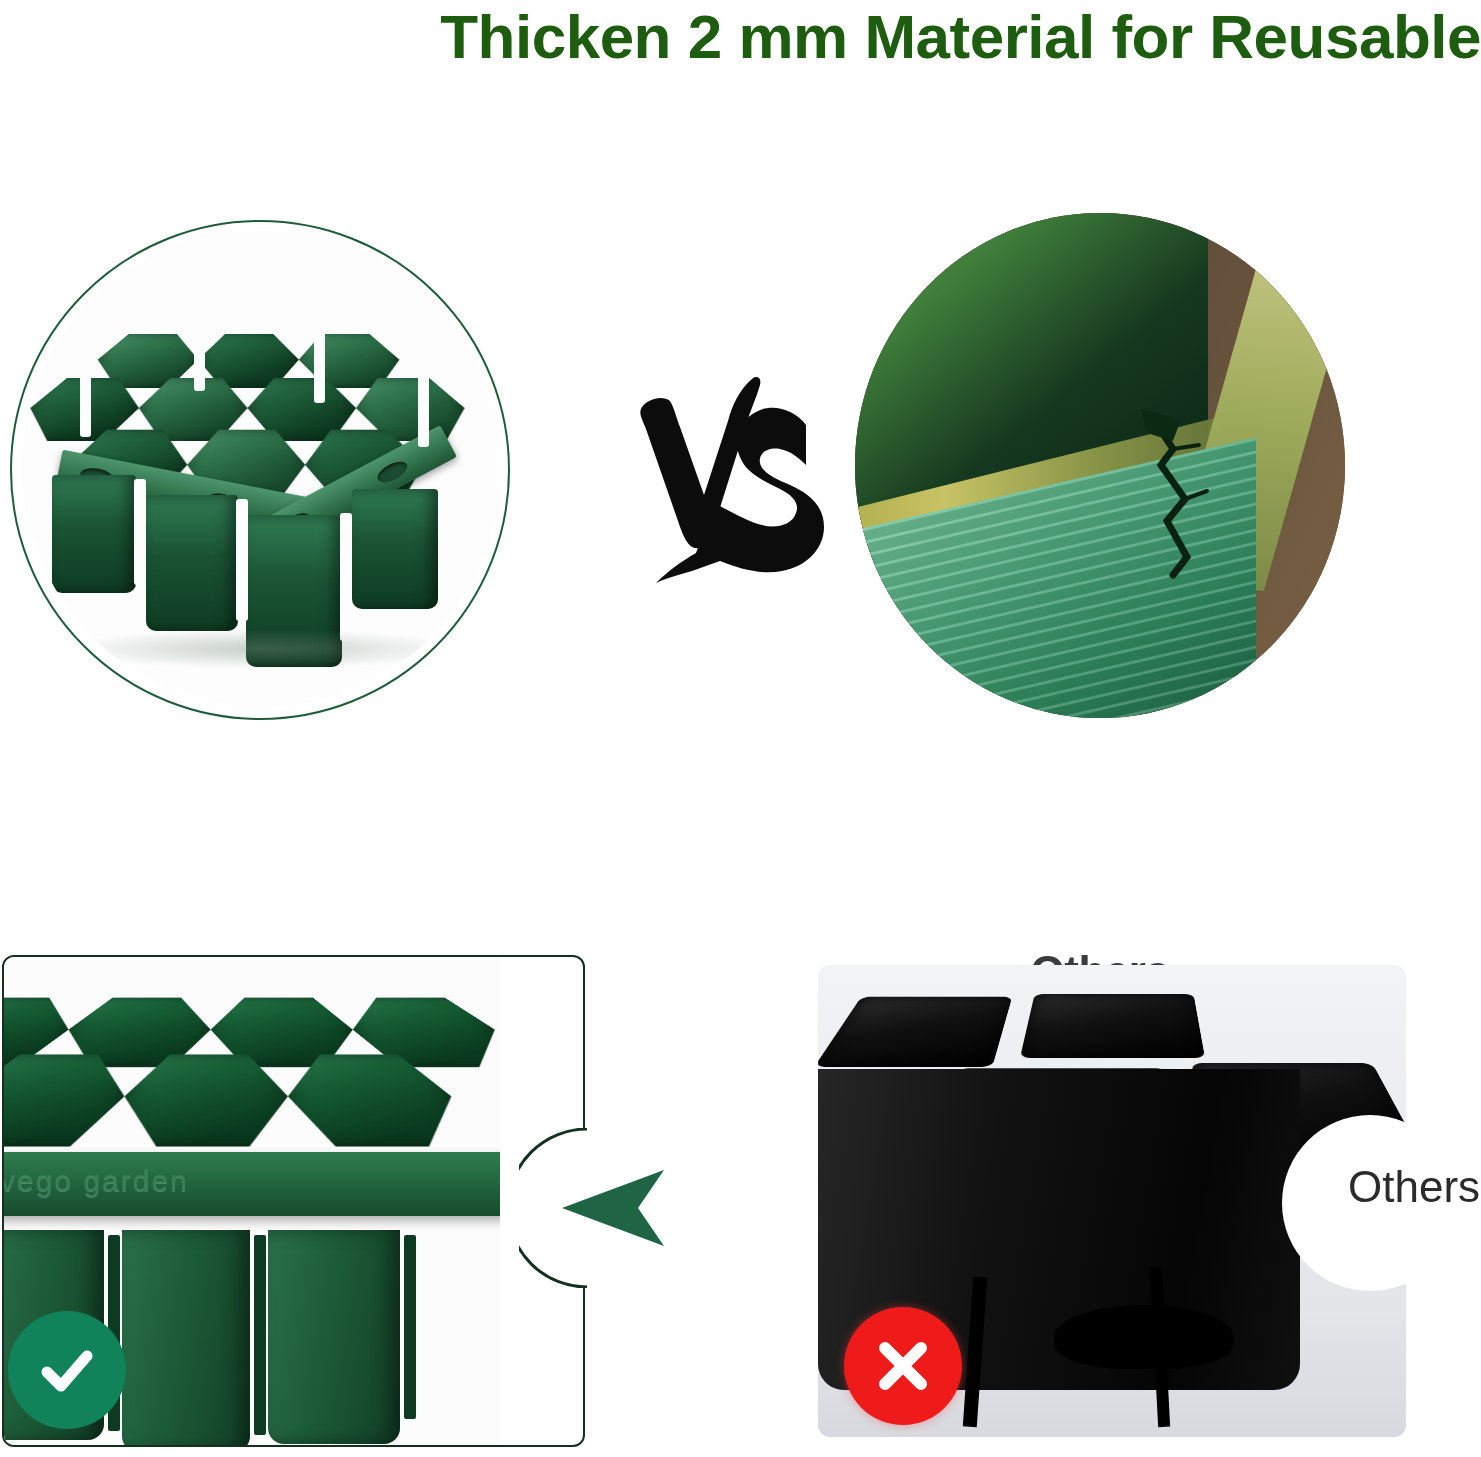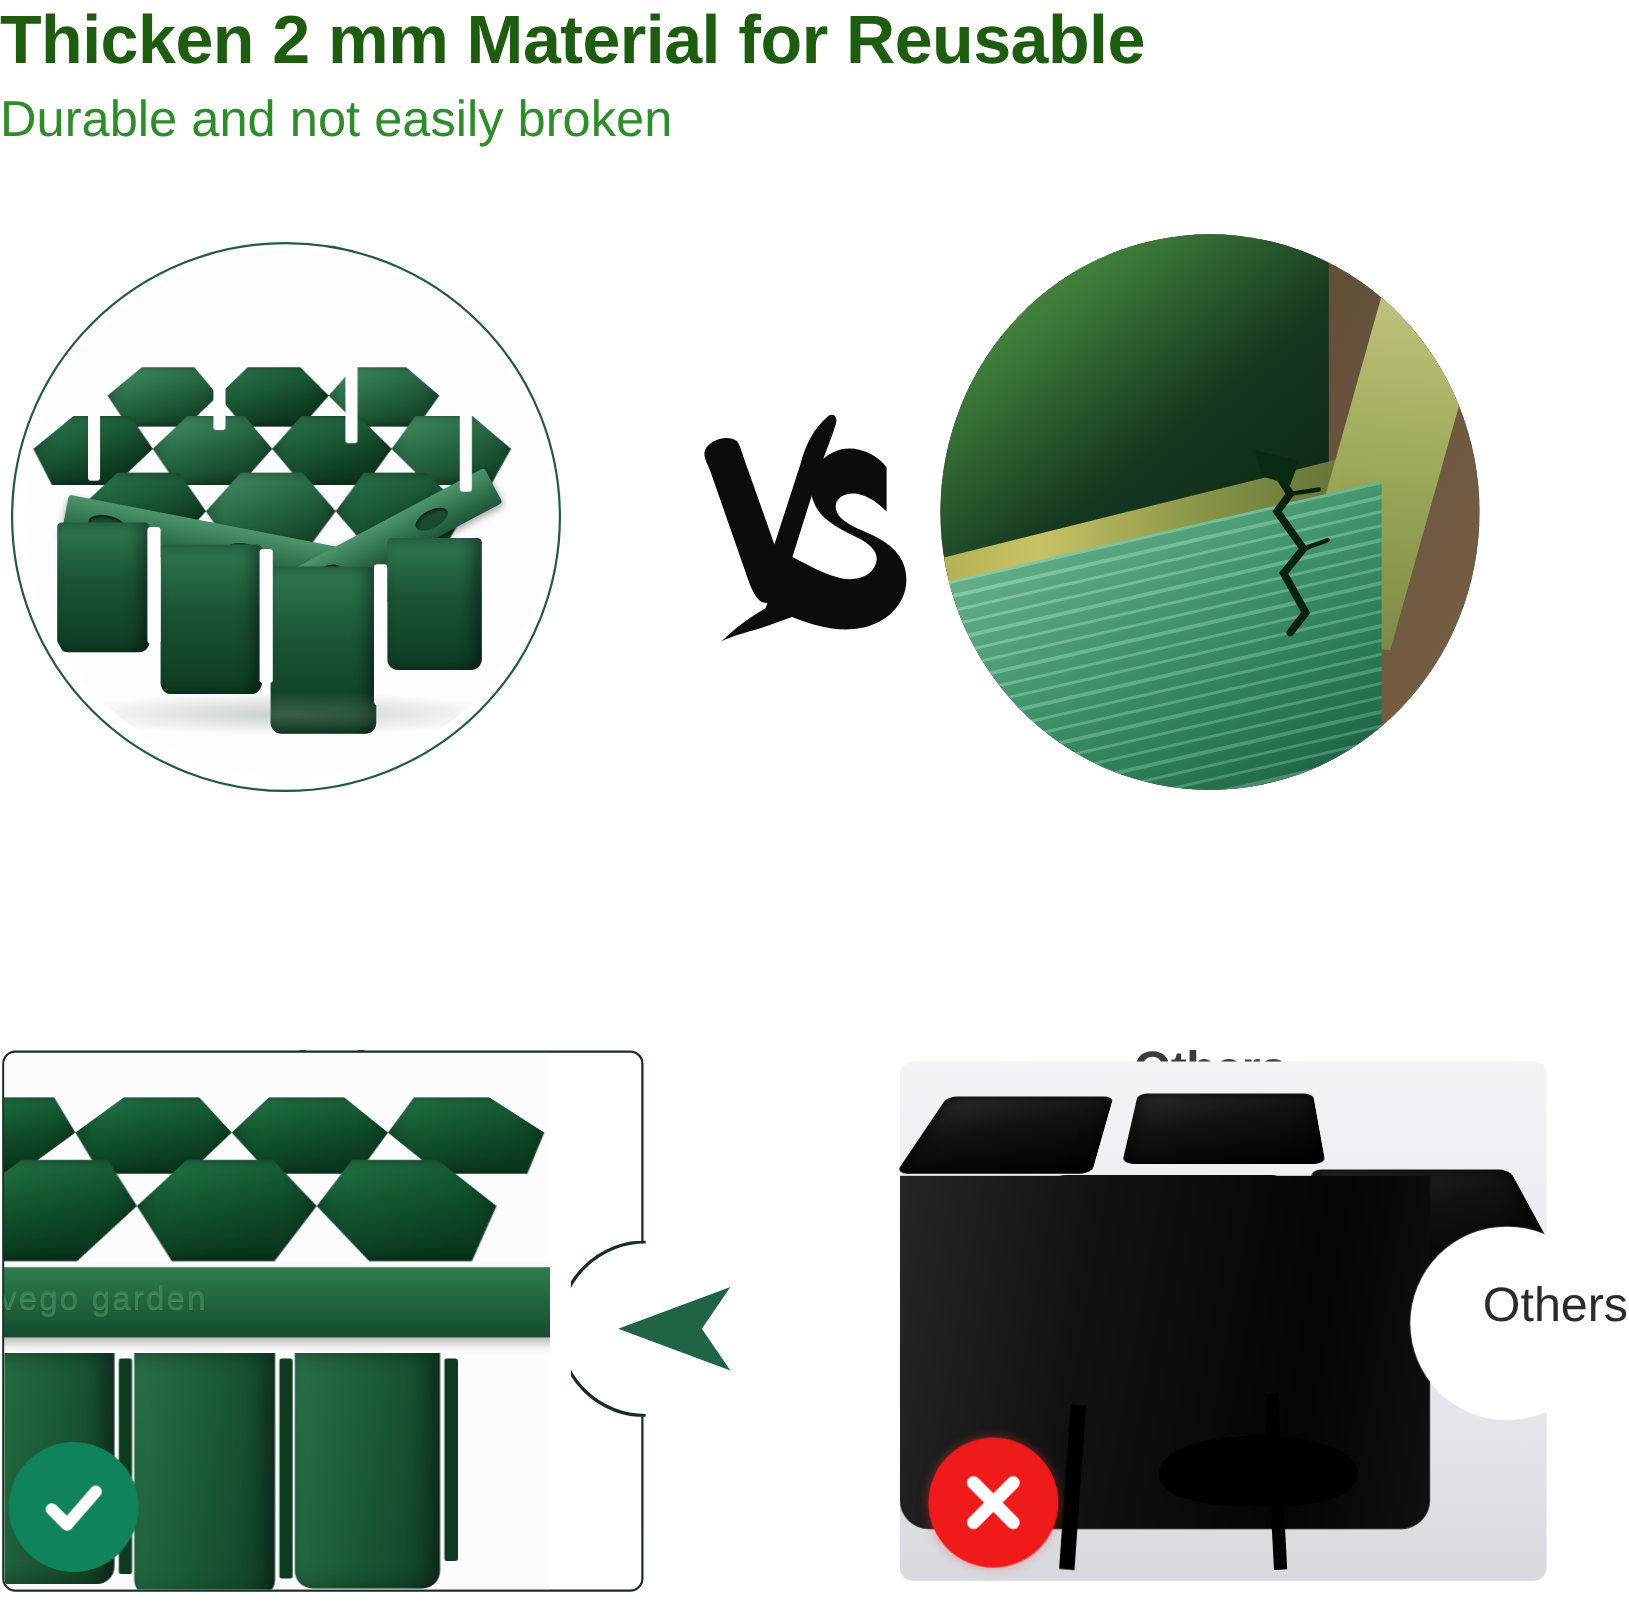--- a/index.html
+++ b/index.html
@@ -4,21 +4,21 @@
 <style>
   html,body{margin:0;padding:0;background:#fff;}
   body{
     width:1481px;height:1457px;position:relative;overflow:hidden;
     font-family:"Liberation Sans","DejaVu Sans",sans-serif;
     -webkit-font-smoothing:antialiased;
   }
   .infographic{position:absolute;inset:0;background:#ffffff;}
 
   
-  .header{position:absolute;left:0;top:0;width:1481px;text-align:left;}
+  .header{position:absolute;left:0;top:0;width:1481px;text-align:right;}
   .headline{
     font-size:62px;font-weight:bold;letter-spacing:-0.5px;
     color:#1e5c10;line-height:1.05;margin-top:4px;white-space:nowrap;
   }
   .subhead{
     font-size:46px;font-weight:normal;color:#2f8c2b;
     line-height:1.1;margin-top:14px;
   }
 
   
@@ -205,21 +205,20 @@
     font-size:44px;color:#2b2b2b;font-weight:normal;white-space:nowrap;
   }
 </style>
 </head>
 <body>
 
 <div class="infographic">
 
   <div class="header">
     <div class="headline">Thicken 2 mm Material for Reusable</div>
-    <div class="subhead">Durable and not easily broken</div>
   </div>
 
   <div class="compare-row">
 
     <div class="ours-ring"></div>
     <div class="ours-photo photo-circle">
       <div class="tray-scene">
         <div class="tray-body">
           <div class="hex-grid">
             <div class="hex lit" style="left:28px;  top:12px;"></div>

